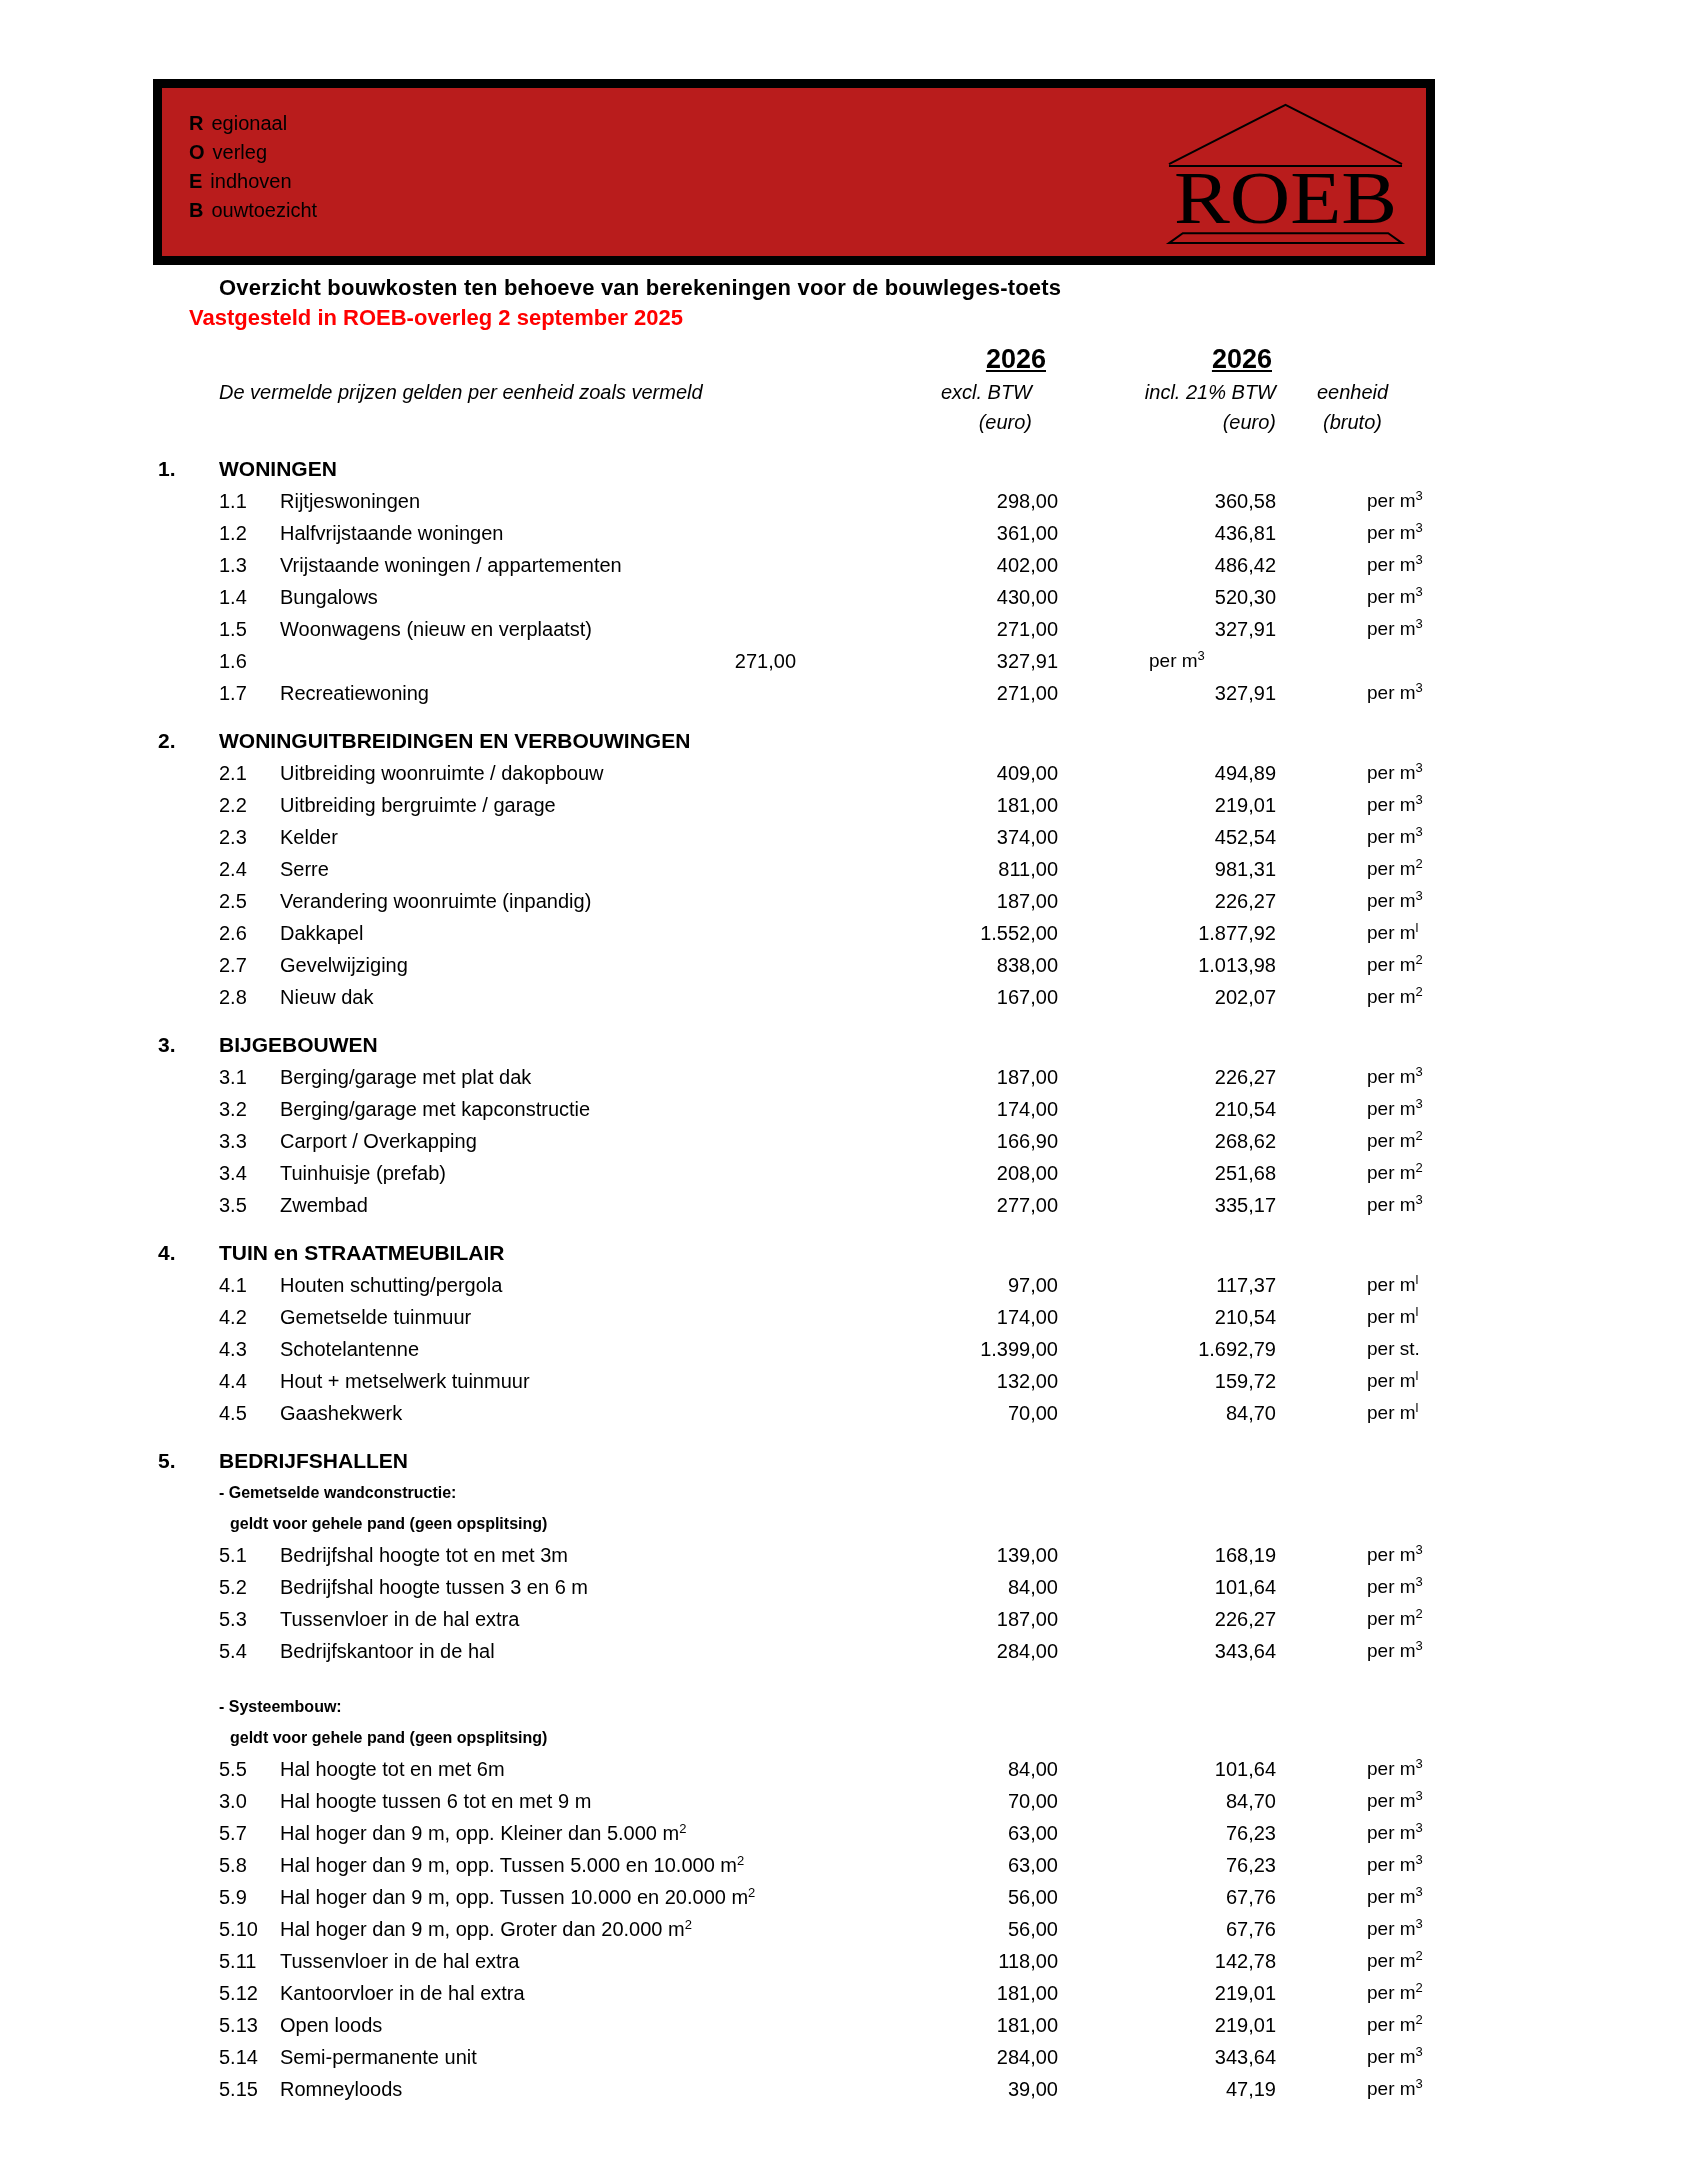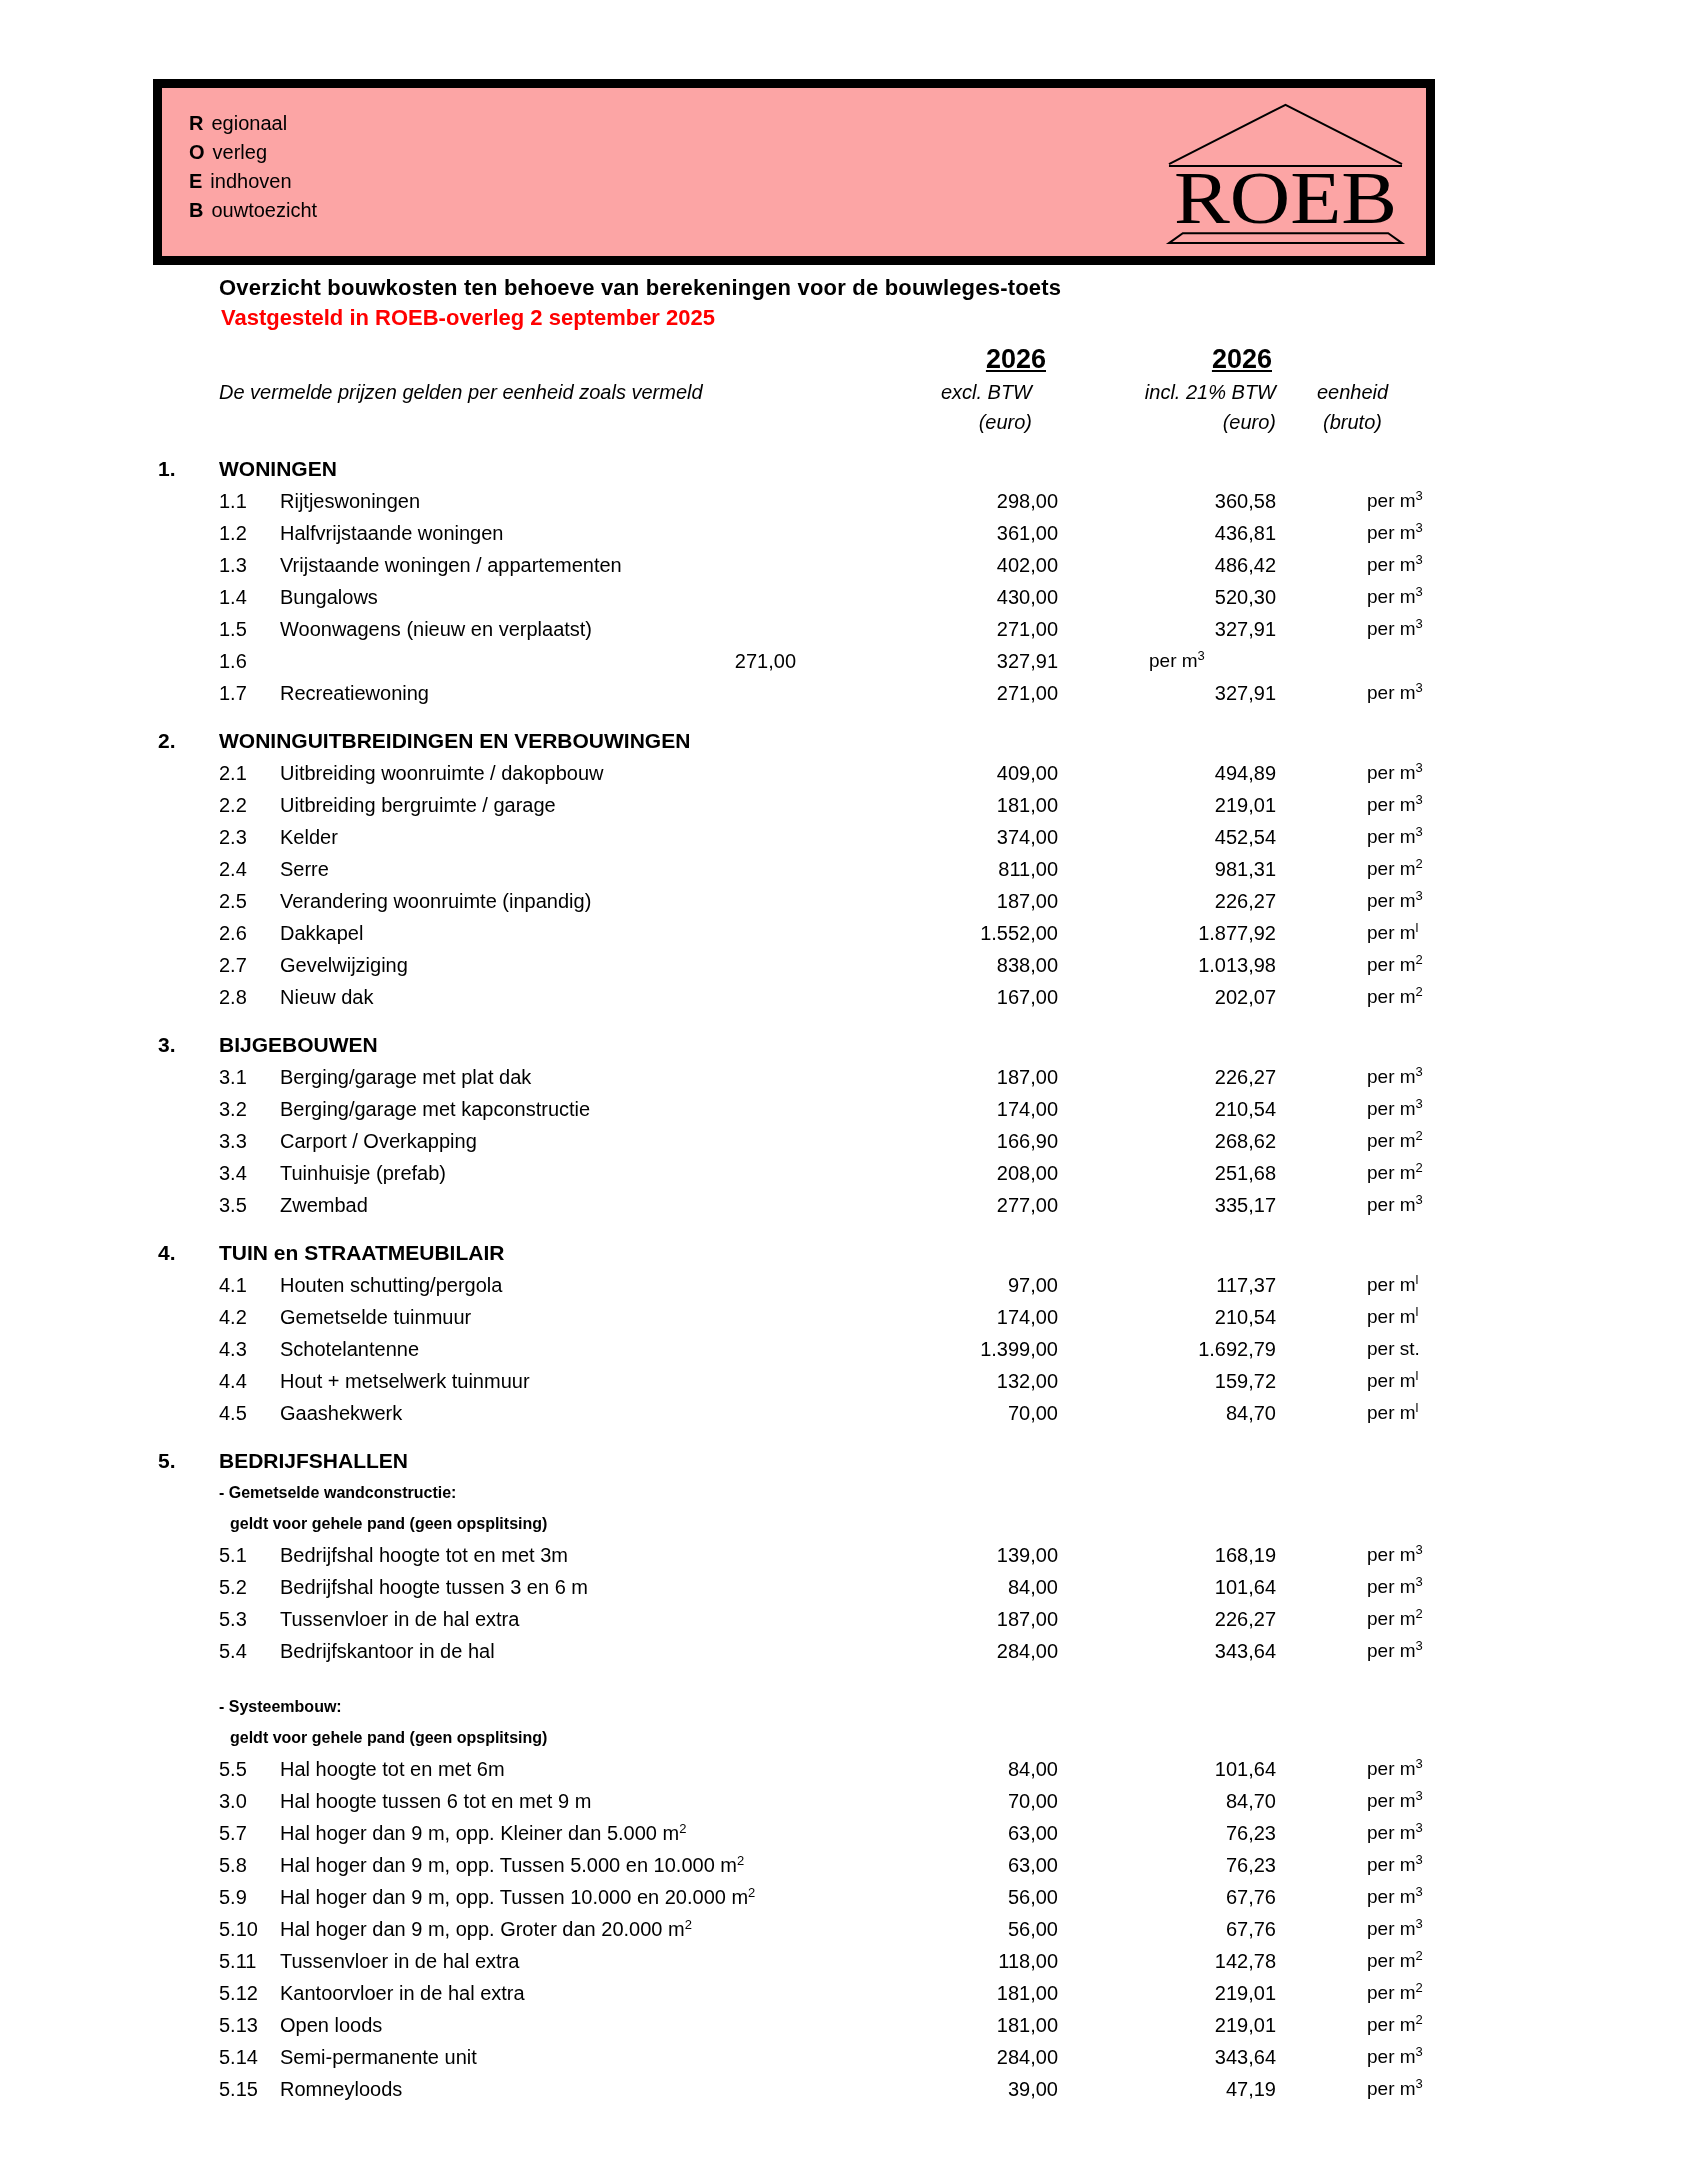--- a/index.html
+++ b/index.html
@@ -13,21 +13,21 @@
     border:9px solid #000;box-sizing:border-box;background:#bfbfbf;
   }
   .banner-text{position:absolute;left:27px;top:21px;font-size:20px;line-height:29px;}
   .banner-line .initial{font-weight:bold;margin-right:8px;}
   .logo{position:absolute;right:6px;top:5px;width:269px;height:158px;}
   .logo svg{display:block;width:100%;height:100%;}
   .logo text{font-family:"Liberation Serif",serif;font-size:76px;}
   
   .content{position:absolute;left:153px;top:273px;width:1277px;}
   .title{margin-left:66px;font-size:22px;font-weight:bold;line-height:30px;letter-spacing:0.2px;}
-  .subtitle{margin-left:68px;font-size:22px;font-weight:bold;line-height:30px;}
+  .subtitle{margin-left:36px;font-size:22px;font-weight:bold;line-height:30px;}
   .hgrid,.row{display:grid;grid-template-columns:61px 516px 262px 218px 153px;padding-left:66px;}
   .years{margin-top:8px;text-decoration:underline;}
   .year{grid-column:3;text-align:right;padding-right:12px;font-size:27px;font-weight:bold;line-height:36px;}
   .year.incl{grid-column:4;padding-right:4px;}
   .subhead{font-style:italic;font-size:20px;line-height:30px;}
   .intro-cell{grid-column:1 / 3;}
   .c3r{grid-column:3;text-align:right;padding-right:26px;}
   .c4c{grid-column:4;text-align:right;}
   .c5c{grid-column:5;text-align:center;}
   
@@ -38,21 +38,21 @@
   .group-head.gh2{padding-left:77px;}
   .group.gap{margin-top:24px;}
   .row{font-size:20px;line-height:32px;}
   .cell.excl,.cell.incl{text-align:right;}
   .cell.unit{padding-left:91px;font-size:19px;white-space:nowrap;}
   .sup{font-size:13px;vertical-align:7px;line-height:0;}
 </style>
 </head>
 <body>
 
-<div class="banner" style="background: #fca5a5; text-decoration: underline;">
+<div class="banner" style="background: #b91c1c; text-decoration: underline;">
   <div class="banner-text">
       <div class="banner-line">
     <span class="initial">R</span><span class="rest">egionaal</span>
   </div>
       <div class="banner-line">
     <span class="initial">O</span><span class="rest">verleg</span>
   </div>
       <div class="banner-line">
     <span class="initial">E</span><span class="rest">indhoven</span>
   </div>

